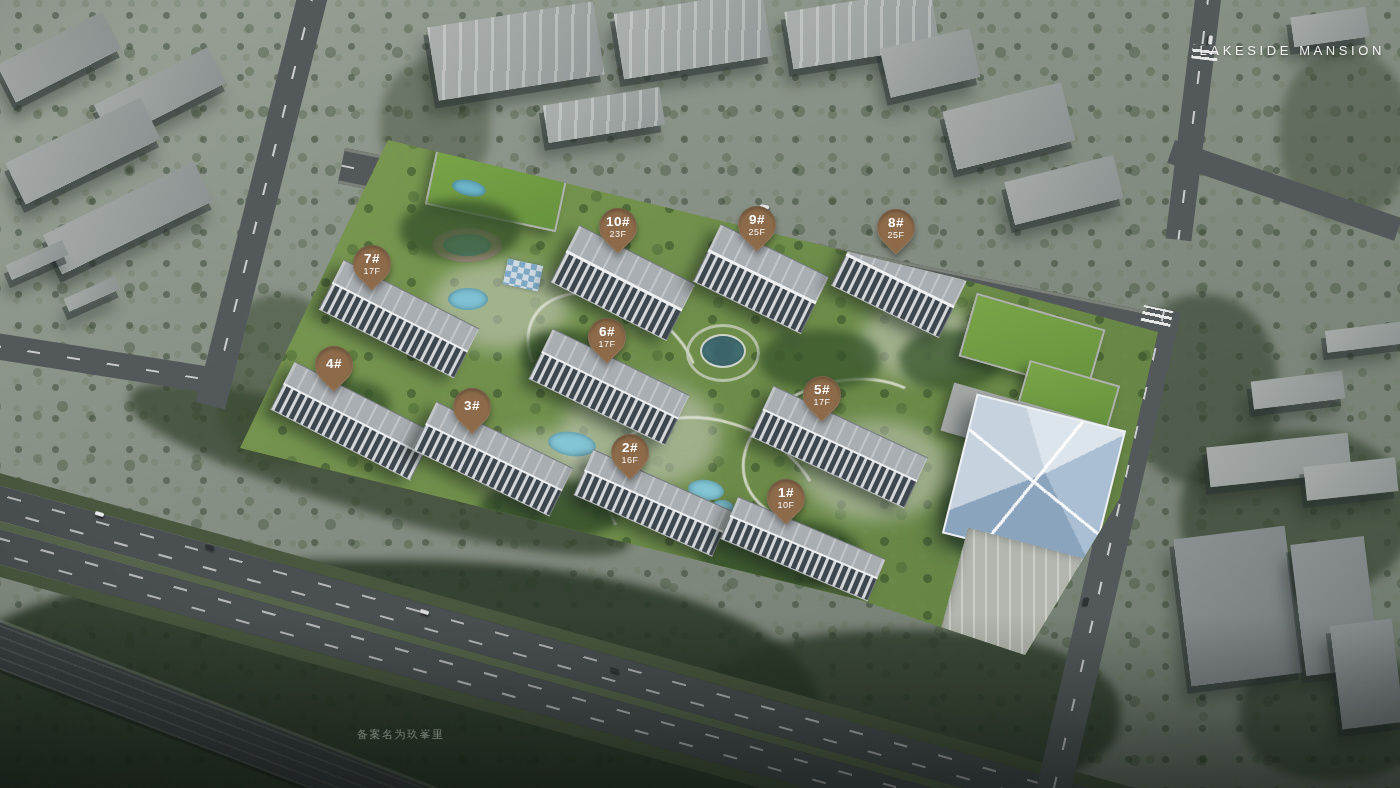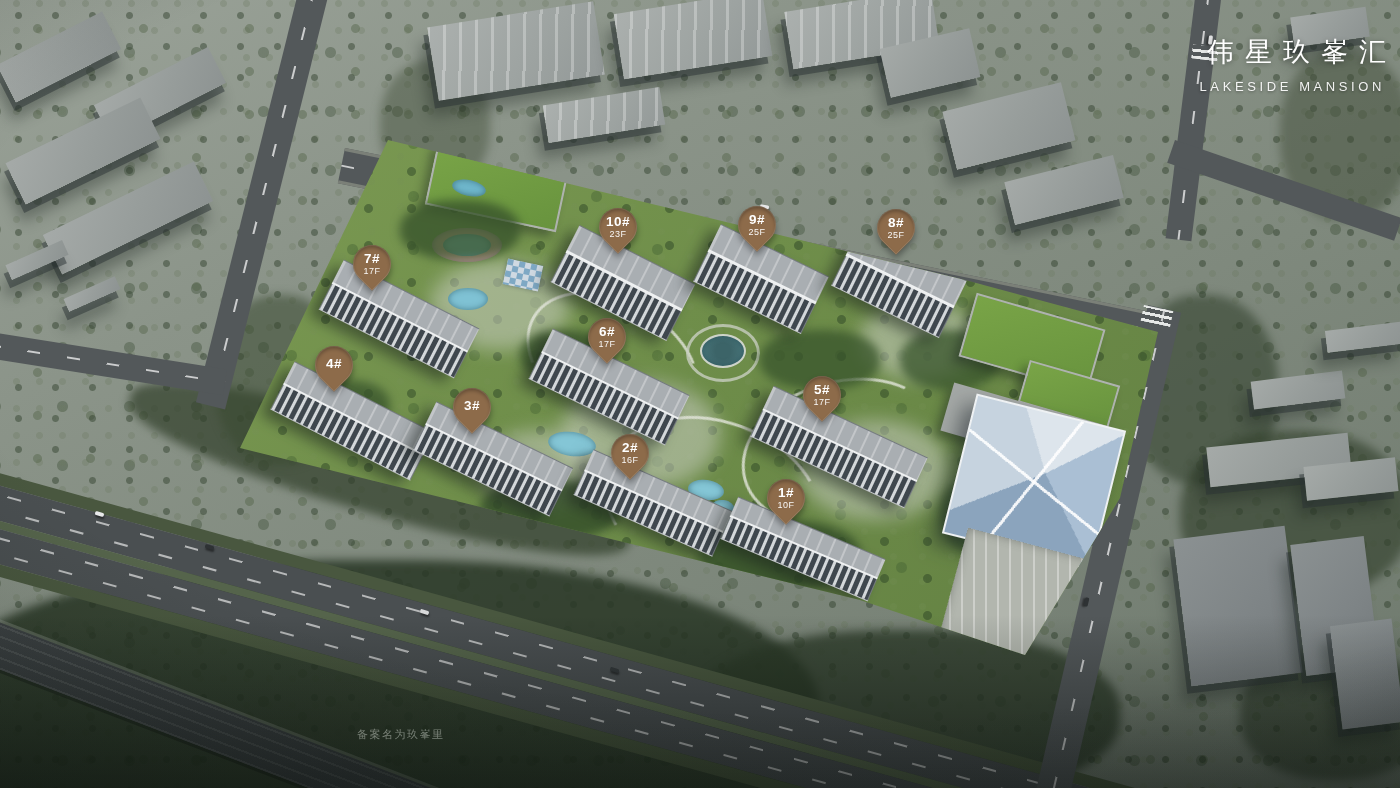--- a/index.html
+++ b/index.html
@@ -276,19 +276,18 @@
   <div class="marker" style="left:618px;top:227px;">
     <div class="txt">
         <span class="num">10#</span>
         <span class="flr">23F</span>
       </div>
   </div>
 
   <div class="vignette"></div>
 
   <div class="logo">
-    <div class="logo-cn">伟星玖峯汇</div>
     <div class="logo-en">LAKESIDE MANSION</div>
   </div>
 
   <div class="footnote">备案名为玖峯里</div>
 
 </div>
 
 </body></html>

